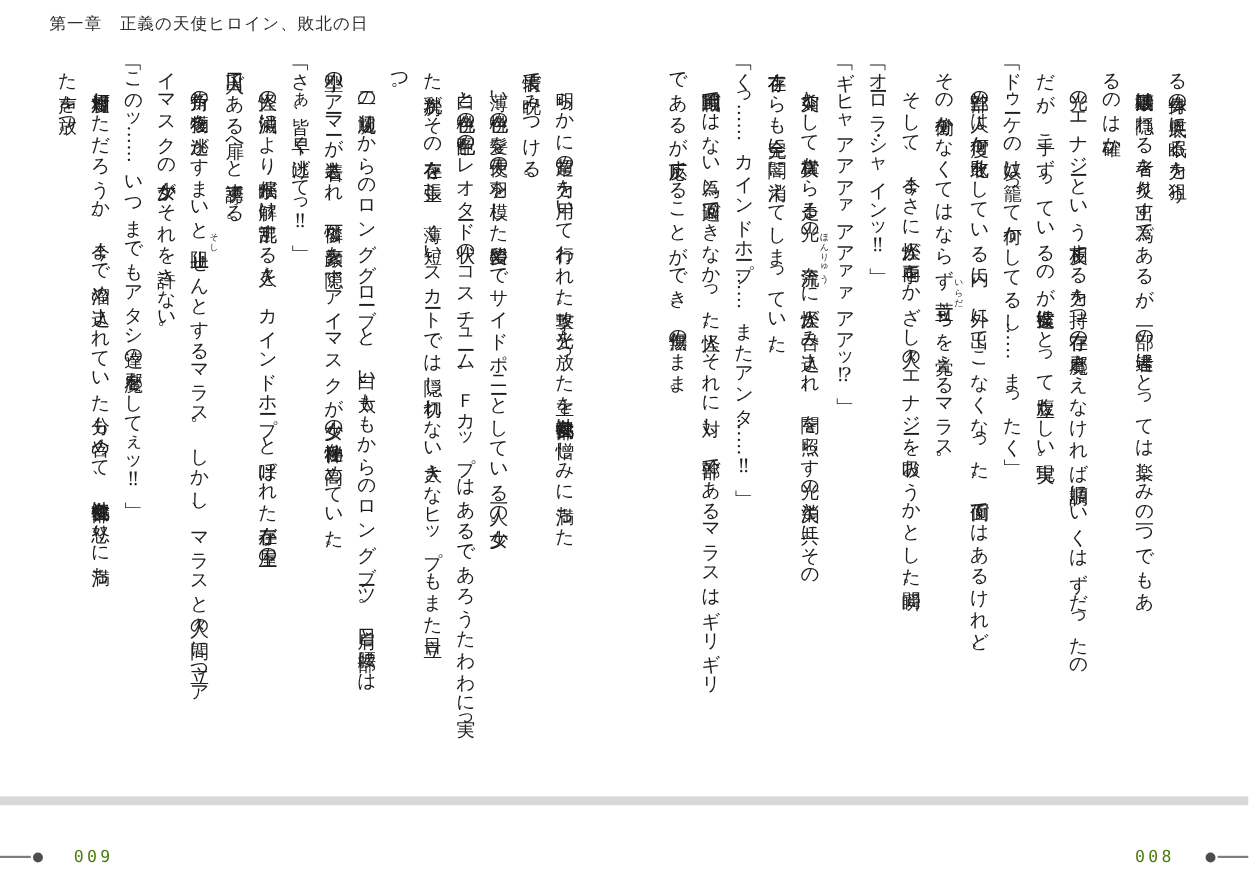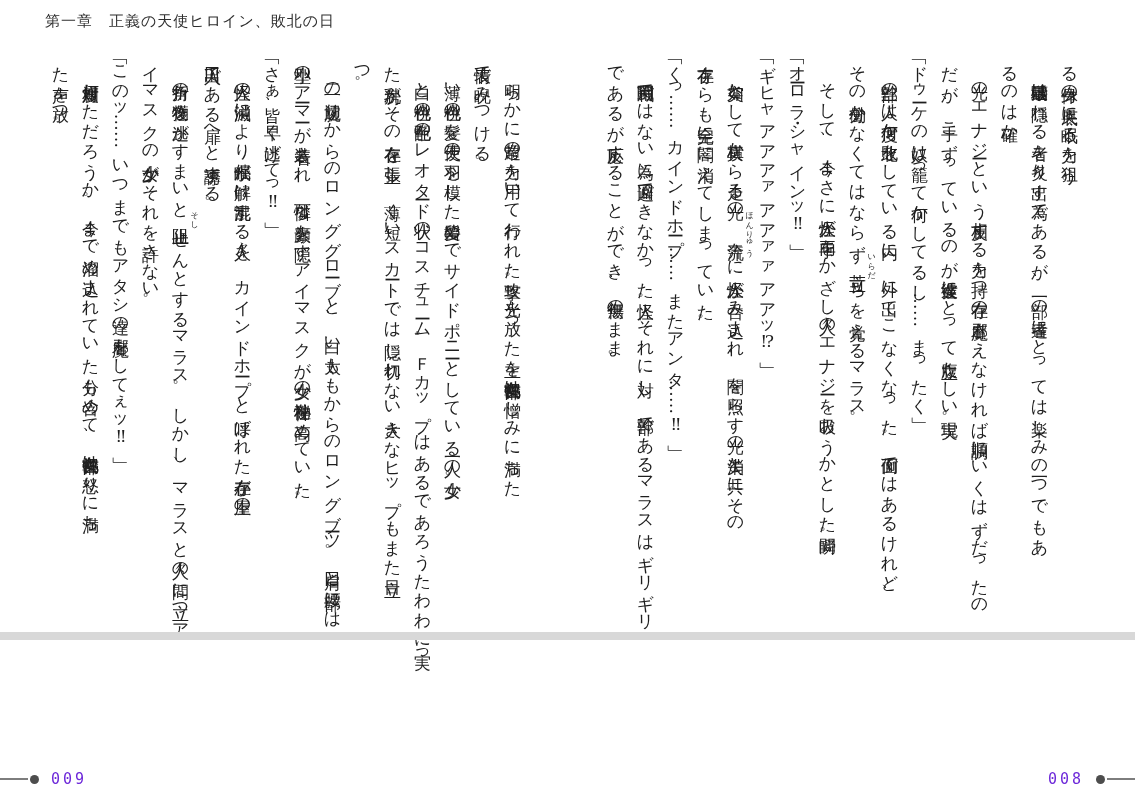--- a/index.html
+++ b/index.html
@@ -7,21 +7,21 @@
     padding: 0;
     width: 1135px;
     height: 800px;
     background: #ffffff;
     overflow: hidden;
     font-family: "DejaVu Serif", "Liberation Serif", serif;
   }
   .book {
     position: relative;
     width: 1135px;
-    height: 640px;
+    height: 732px;
     background: #ffffff;
   }
   
   .chapter {
     position: absolute;
     left: 45px;
     top: 12px;
     font-size: 15px;
     color: #2e2e2e;
     letter-spacing: 1px;
@@ -74,22 +74,22 @@
   }
   .bullet {
     width: 9px;
     height: 9px;
     border-radius: 50%;
     background: #4d4d4d;
     margin: 0 2px;
   }
   .pagenum {
     letter-spacing: 3px;
-    margin: 0 10px;
-    color: #6d28d9;
+    margin: 0 26px;
+    color: #4d7c0f;
   }
   
   .bottom-strip {
     position: absolute;
     left: 0;
     bottom: 0;
     width: 1135px;
     height: 8px;
     background: #d8d8d8;
   }

